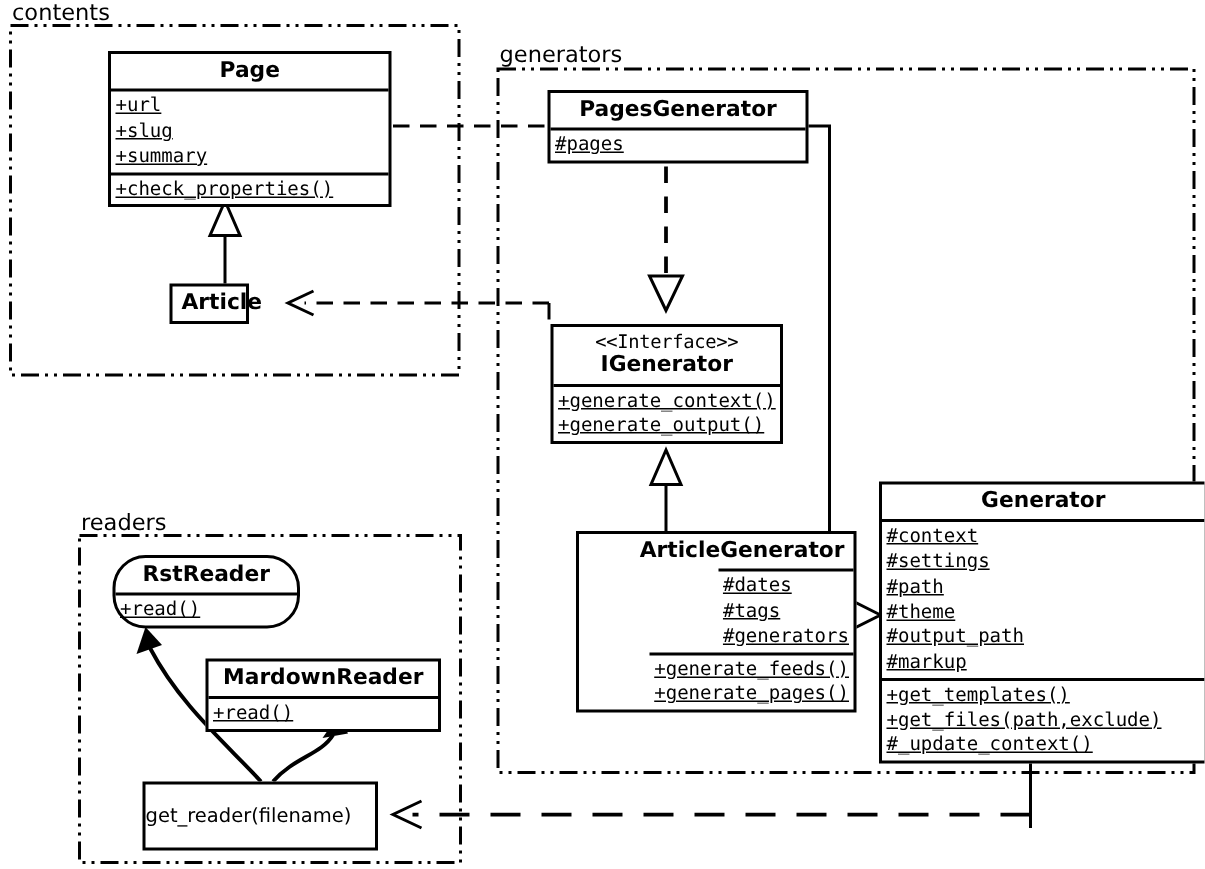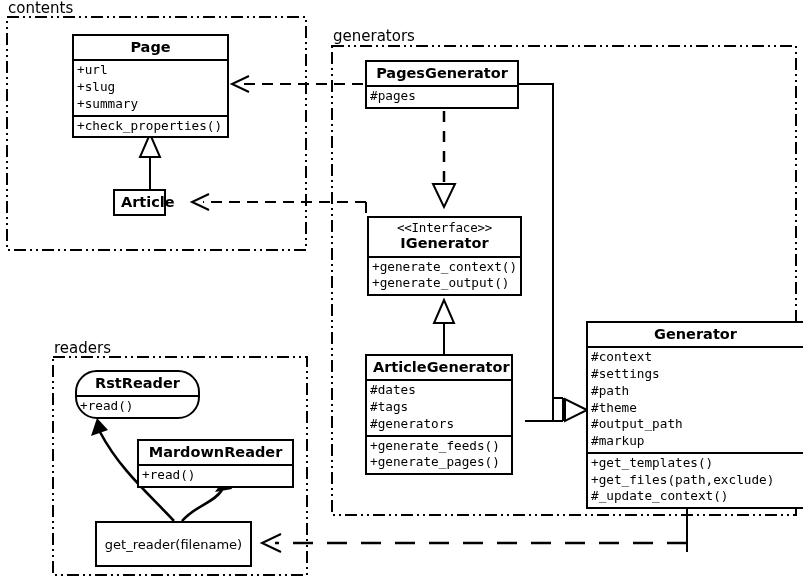--- a/index.html
+++ b/index.html
@@ -52,34 +52,34 @@
     letter-spacing: -0.2px;
   }
   .uml-section {
     border-top: 2px solid #000;
     padding: 1px 3px 2px 3px;
     font-family: "DejaVu Sans Mono", monospace;
     font-size: 12.7px;
     line-height: 1.32;
     color: #000;
     white-space: nowrap;
+    text-decoration: underline;
   }
   .uml-row {
     display: block;
     white-space: nowrap;
   }
   
   .plain-box {
     position: absolute;
     box-sizing: border-box;
     border: 2px solid #000;
     background: #ffffff;
     display: flex;
     align-items: center;
-    justify-content: center;
     font-size: 13px;
     color: #000;
     white-space: nowrap;
   }
   .package-label {
     position: absolute;
     font-size: 15px;
     color: #000;
     background: #ffffff;
     padding: 0 2px;
@@ -158,55 +158,55 @@
       <polygon points="226,476 215,492 232,489" fill="#000"></polygon>
     </g>
   </svg>
 
   <div class="package-label" style="left:6px; top:1px;">contents</div>
 
   <div class="package-label" style="left:331px; top:29px;">generators</div>
 
   <div class="package-label" style="left:52px; top:341px;">readers</div>
 
-  <div class="uml-class" style="left:72px; top:34px; width:157px;">
+  <div class="uml-class" style="left:72px; top:34px; width:189px;">
     <div class="uml-name">Page</div>
     <div class="uml-section">
       <span class="uml-row">+url</span>
       <span class="uml-row">+slug</span>
       <span class="uml-row">+summary</span>
     </div>
     <div class="uml-section">
       <span class="uml-row">+check_properties()</span>
     </div>
   </div>
 
   <div class="uml-class" style="left:113px; top:189px; width:53px;">
     <div class="uml-name">Article</div>
   </div>
 
-  <div class="uml-class" style="left:365px; top:60px; width:154px;">
+  <div class="uml-class" style="left:365px; top:60px; width:174px;">
     <div class="uml-name">PagesGenerator</div>
     <div class="uml-section">
       <span class="uml-row">#pages</span>
     </div>
   </div>
 
   <div class="uml-class" style="left:367px; top:216px; width:155px;">
     <div class="uml-name">
       <span class="uml-stereotype">&lt;&lt;Interface&gt;&gt;</span>
       <span>IGenerator</span>
     </div>
     <div class="uml-section">
       <span class="uml-row">+generate_context()</span>
       <span class="uml-row">+generate_output()</span>
     </div>
   </div>
 
-  <div class="uml-class" style="left:365px; top:354px; width:148px;">
+  <div class="uml-class" style="left:384px; top:354px; width:187px;align-items:flex-end;">
     <div class="uml-name">ArticleGenerator</div>
     <div class="uml-section">
       <span class="uml-row">#dates</span>
       <span class="uml-row">#tags</span>
       <span class="uml-row">#generators</span>
     </div>
     <div class="uml-section">
       <span class="uml-row">+generate_feeds()</span>
       <span class="uml-row">+generate_pages()</span>
     </div>

